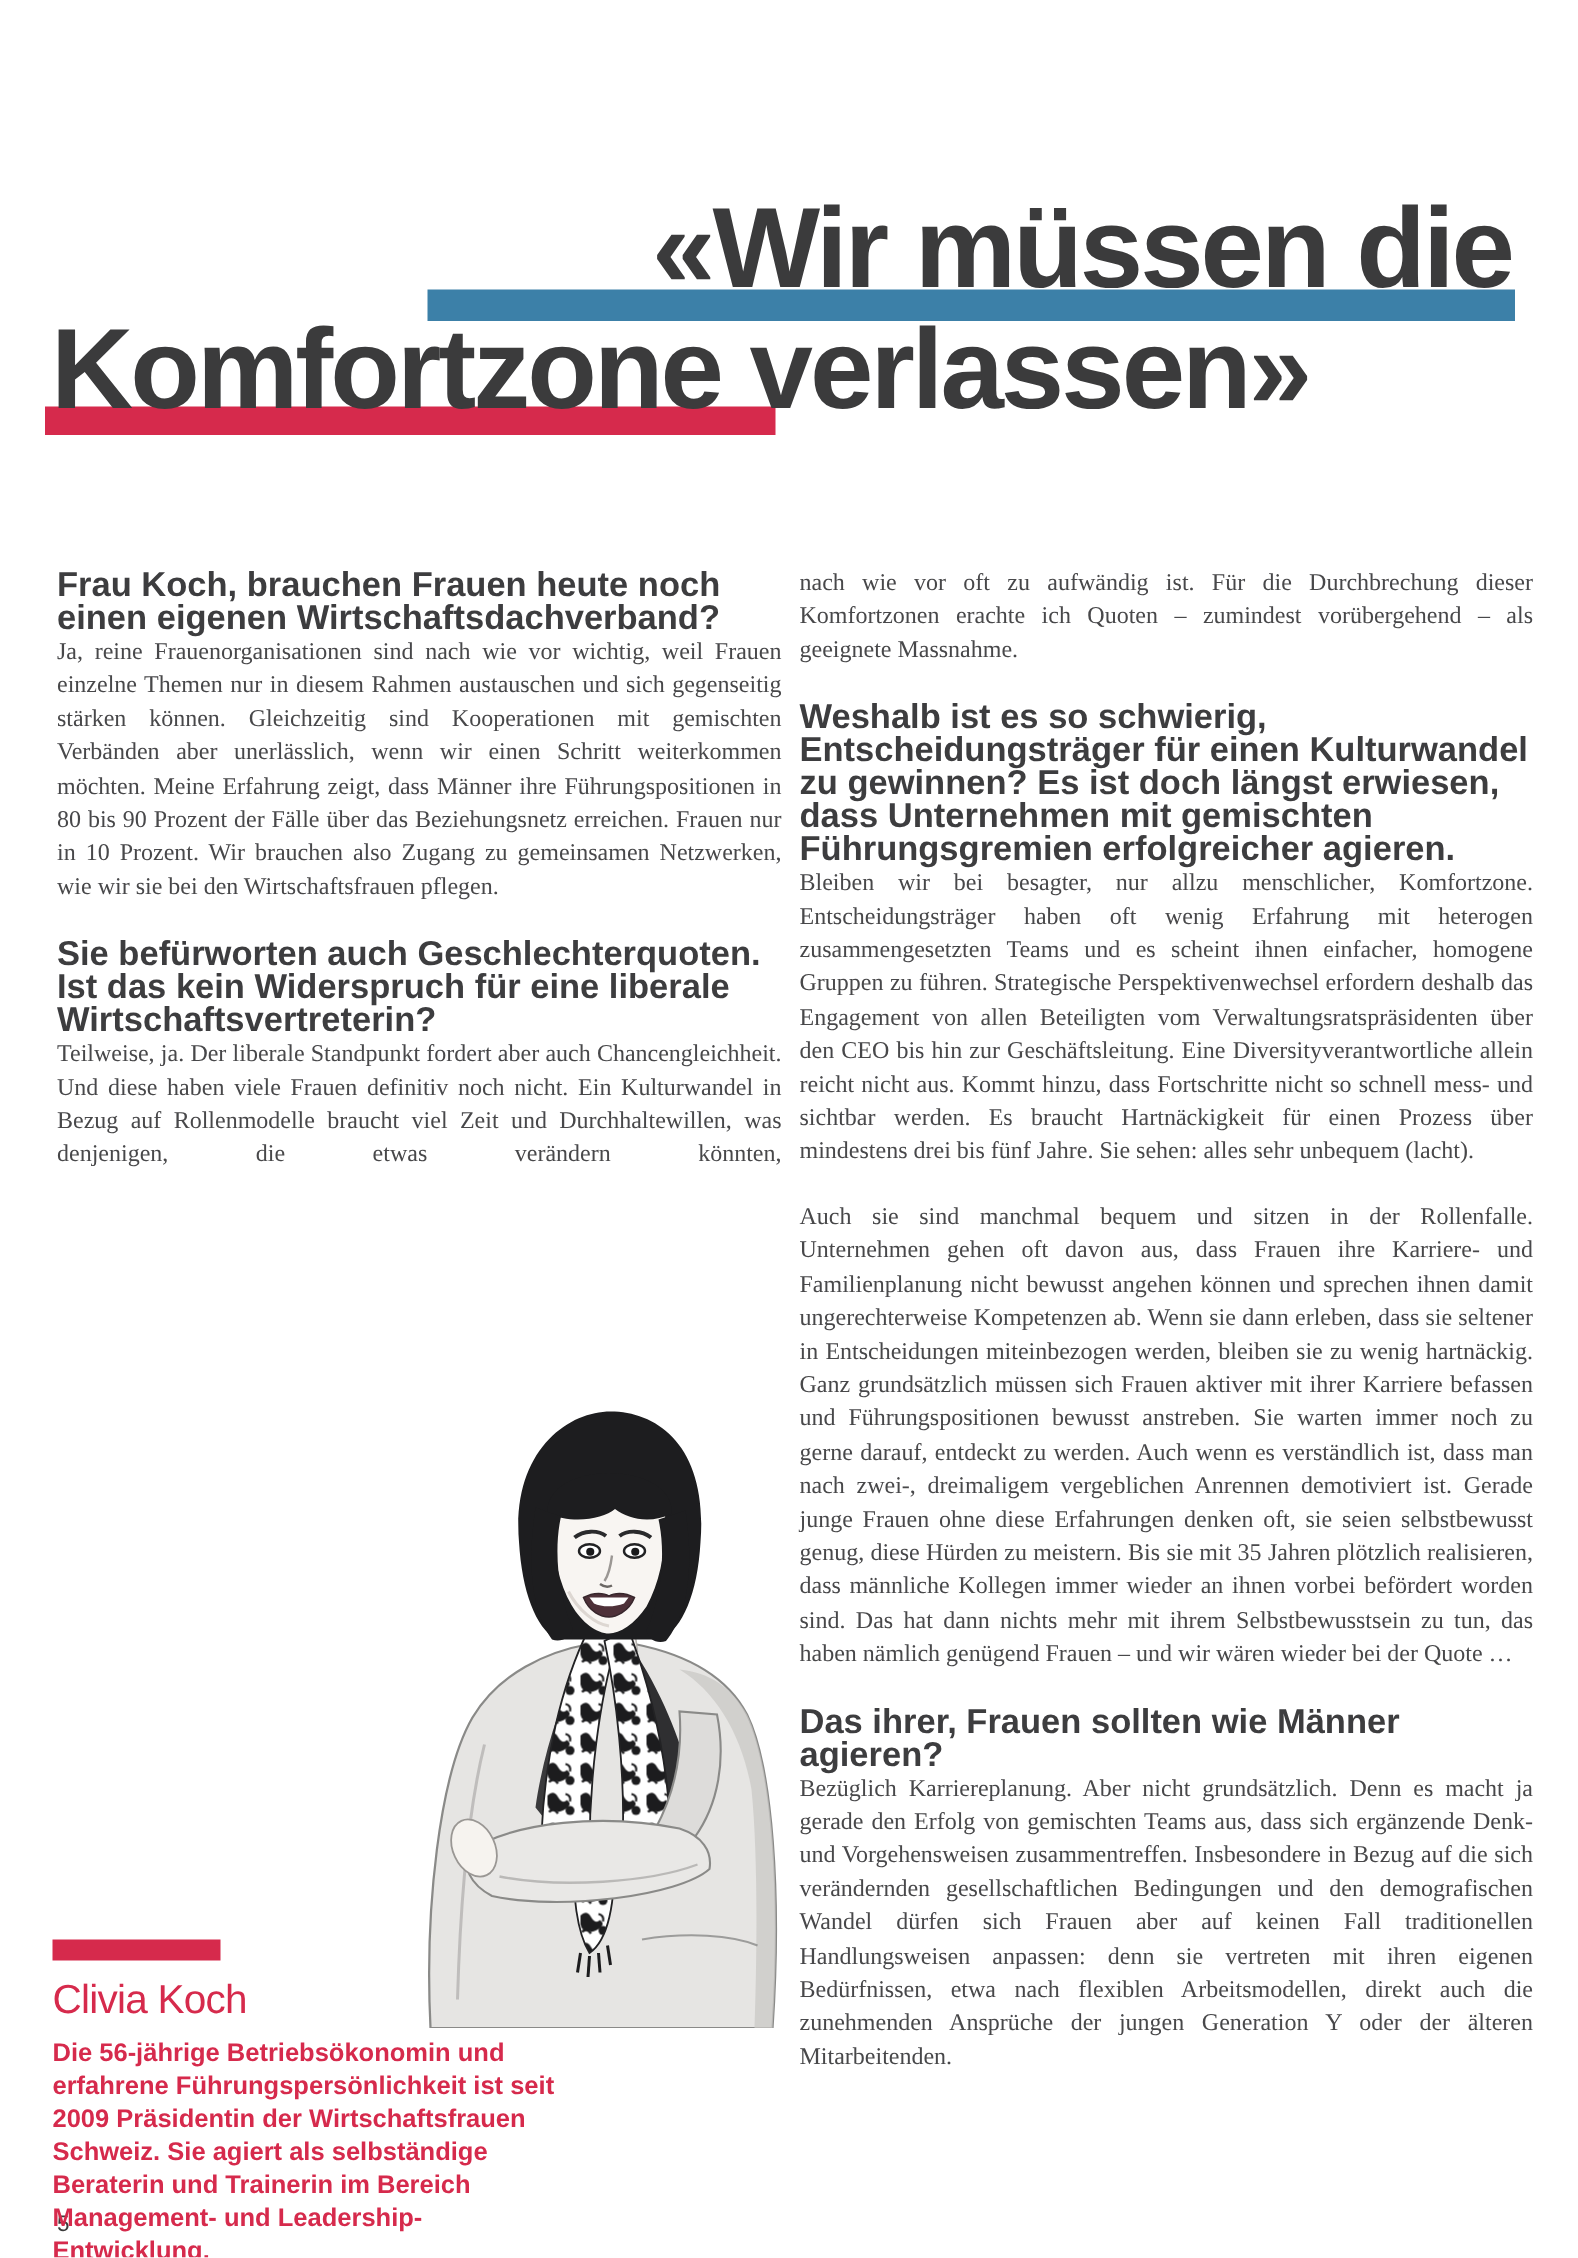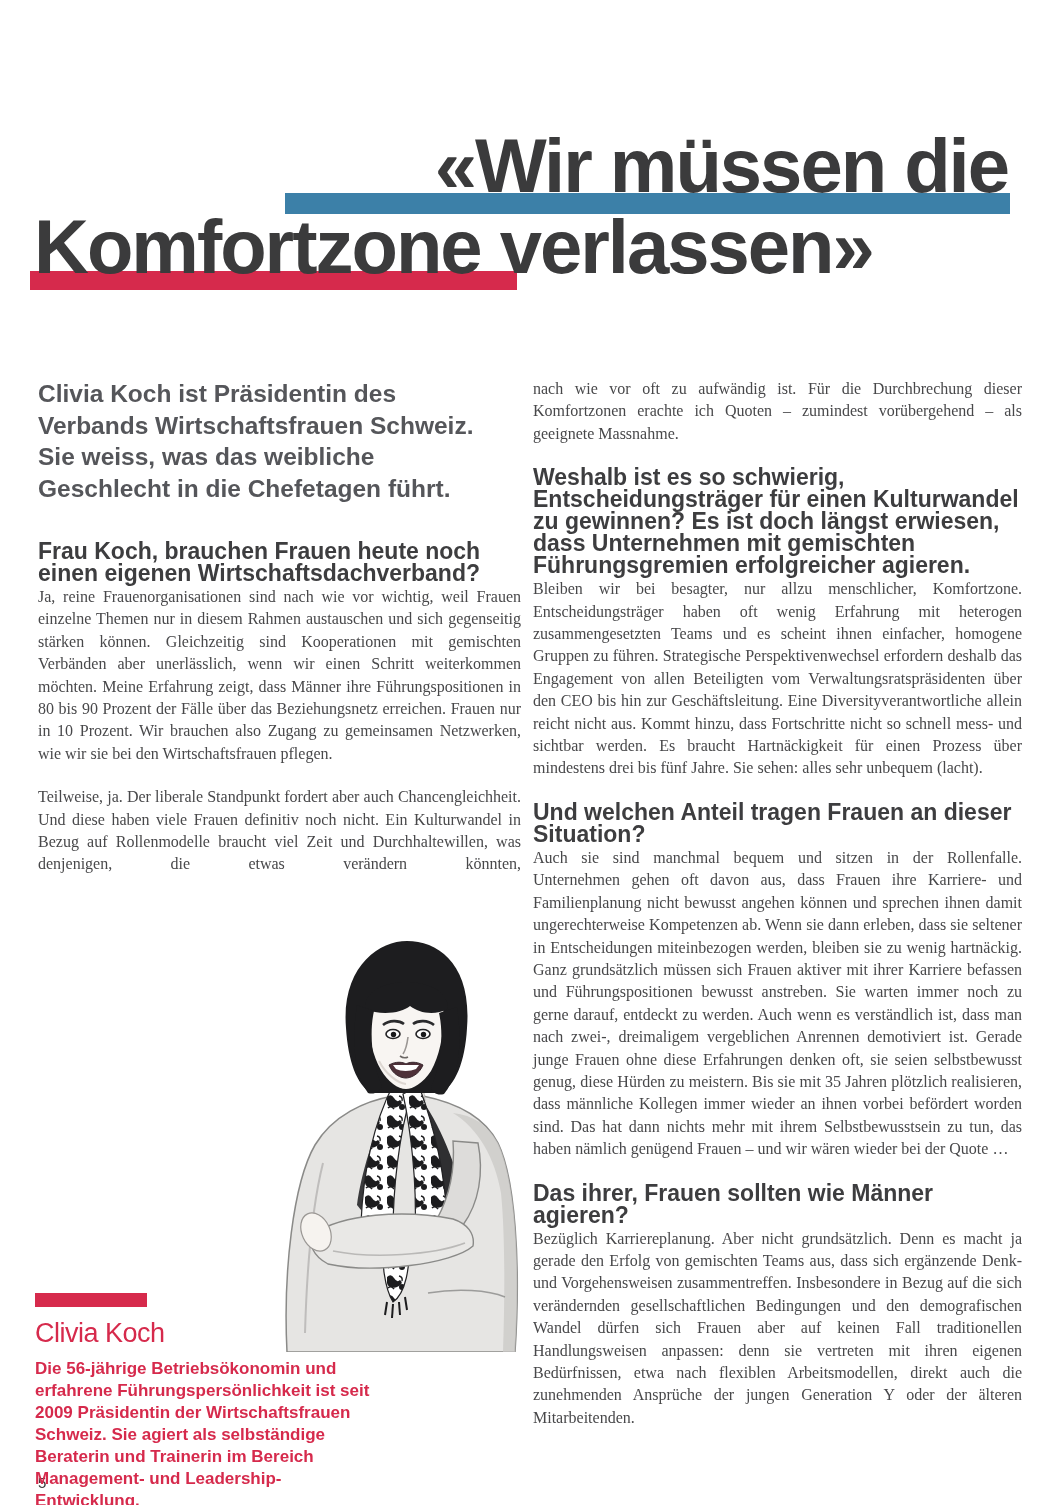--- a/index.html
+++ b/index.html
@@ -94,44 +94,43 @@
 <body>
 
 <div class="page">
 
   <div class="bar blue"></div>
   <div class="bar red"></div>
   <div class="headline-line l2">Komfortzone verlassen»</div>
   <div class="headline-line l1">«Wir müssen die</div>
 
   <div class="col left">
-    <div class="intro">Clivia Koch ist Präsidentin des Verbands Wirtschaftsfrauen Schweiz. Sie weiss, was das weibliche Geschlecht in die Chefetagen führt.</div>
 
     <div class="qa">
       <div class="question">Frau Koch, brauchen Frauen heute noch einen eigenen Wirtschaftsdachverband?</div>
       <div class="answer">Ja, reine Frauenorganisationen sind nach wie vor wichtig, weil Frauen einzelne Themen nur in diesem Rahmen austauschen und sich gegenseitig stärken können. Gleichzeitig sind Kooperationen mit gemischten Verbänden aber unerlässlich, wenn wir einen Schritt weiterkommen möchten. Meine Erfahrung zeigt, dass Männer ihre Führungspositionen in 80 bis 90 Prozent der Fälle über das Beziehungsnetz erreichen. Frauen nur in 10 Prozent. Wir brauchen also Zugang zu gemeinsamen Netzwerken, wie wir sie bei den Wirtschaftsfrauen pflegen.</div>
     </div>
 
     <div class="qa">
+      <div class="question">Sie befürworten auch Geschlechterquoten. Ist das kein Widerspruch für eine liberale Wirtschaftsvertreterin?</div>
       <div class="answer justify-last">Teilweise, ja. Der liberale Standpunkt fordert aber auch Chancengleichheit. Und diese haben viele Frauen definitiv noch nicht. Ein Kulturwandel in Bezug auf Rollenmodelle braucht viel Zeit und Durchhaltewillen, was denjenigen, die etwas verändern könnten,</div>
     </div>
   </div>
 
   <div class="col right">
     <div class="qa">
       <div class="answer">nach wie vor oft zu aufwändig ist. Für die Durchbrechung dieser Komfortzonen erachte ich Quoten – zumindest vorübergehend – als geeignete Massnahme.</div>
     </div>
 
     <div class="qa">
       <div class="question">Weshalb ist es so schwierig, Entscheidungsträger für einen Kulturwandel zu gewinnen? Es ist doch längst erwiesen, dass Unternehmen mit gemischten Führungsgremien erfolgreicher agieren.</div>
       <div class="answer">Bleiben wir bei besagter, nur allzu menschlicher, Komfortzone. Entscheidungsträger haben oft wenig Erfahrung mit heterogen zusammengesetzten Teams und es scheint ihnen einfacher, homogene Gruppen zu führen. Strategische Perspektivenwechsel erfordern deshalb das Engagement von allen Beteiligten vom Verwaltungsratspräsidenten über den CEO bis hin zur Geschäftsleitung. Eine Diversityverantwortliche allein reicht nicht aus. Kommt hinzu, dass Fortschritte nicht so schnell mess- und sichtbar werden. Es braucht Hartnäckigkeit für einen Prozess über mindestens drei bis fünf Jahre. Sie sehen: alles sehr unbequem (lacht).</div>
     </div>
 
     <div class="qa">
-      <div class="question">Und welchen Anteil tragen Frauen an dieser Situation?</div>
       <div class="answer">Auch sie sind manchmal bequem und sitzen in der Rollenfalle. Unternehmen gehen oft davon aus, dass Frauen ihre Karriere- und Familienplanung nicht bewusst angehen können und sprechen ihnen damit ungerechterweise Kompetenzen ab. Wenn sie dann erleben, dass sie seltener in Entscheidungen miteinbezogen werden, bleiben sie zu wenig hartnäckig. Ganz grundsätzlich müssen sich Frauen aktiver mit ihrer Karriere befassen und Führungspositionen bewusst anstreben. Sie warten immer noch zu gerne darauf, entdeckt zu werden. Auch wenn es verständlich ist, dass man nach zwei-, dreimaligem vergeblichen Anrennen demotiviert ist. Gerade junge Frauen ohne diese Erfahrungen denken oft, sie seien selbstbewusst genug, diese Hürden zu meistern. Bis sie mit 35 Jahren plötzlich realisieren, dass männliche Kollegen immer wieder an ihnen vorbei befördert worden sind. Das hat dann nichts mehr mit ihrem Selbstbewusstsein zu tun, das haben nämlich genügend Frauen – und wir wären wieder bei der Quote …</div>
     </div>
 
     <div class="qa">
       <div class="question">Das ihrer, Frauen sollten wie Männer agieren?</div>
       <div class="answer">Bezüglich Karriereplanung. Aber nicht grundsätzlich. Denn es macht ja gerade den Erfolg von gemischten Teams aus, dass sich ergänzende Denk- und Vorgehensweisen zusammentreffen. Insbesondere in Bezug auf die sich verändernden gesellschaftlichen Bedingungen und den demografischen Wandel dürfen sich Frauen aber auf keinen Fall traditionellen Handlungsweisen anpassen: denn sie vertreten mit ihren eigenen Bedürfnissen, etwa nach flexiblen Arbeitsmodellen, direkt auch die zunehmenden Ansprüche der jungen Generation Y oder der älteren Mitarbeitenden.</div>
     </div>
 
   </div>
 

